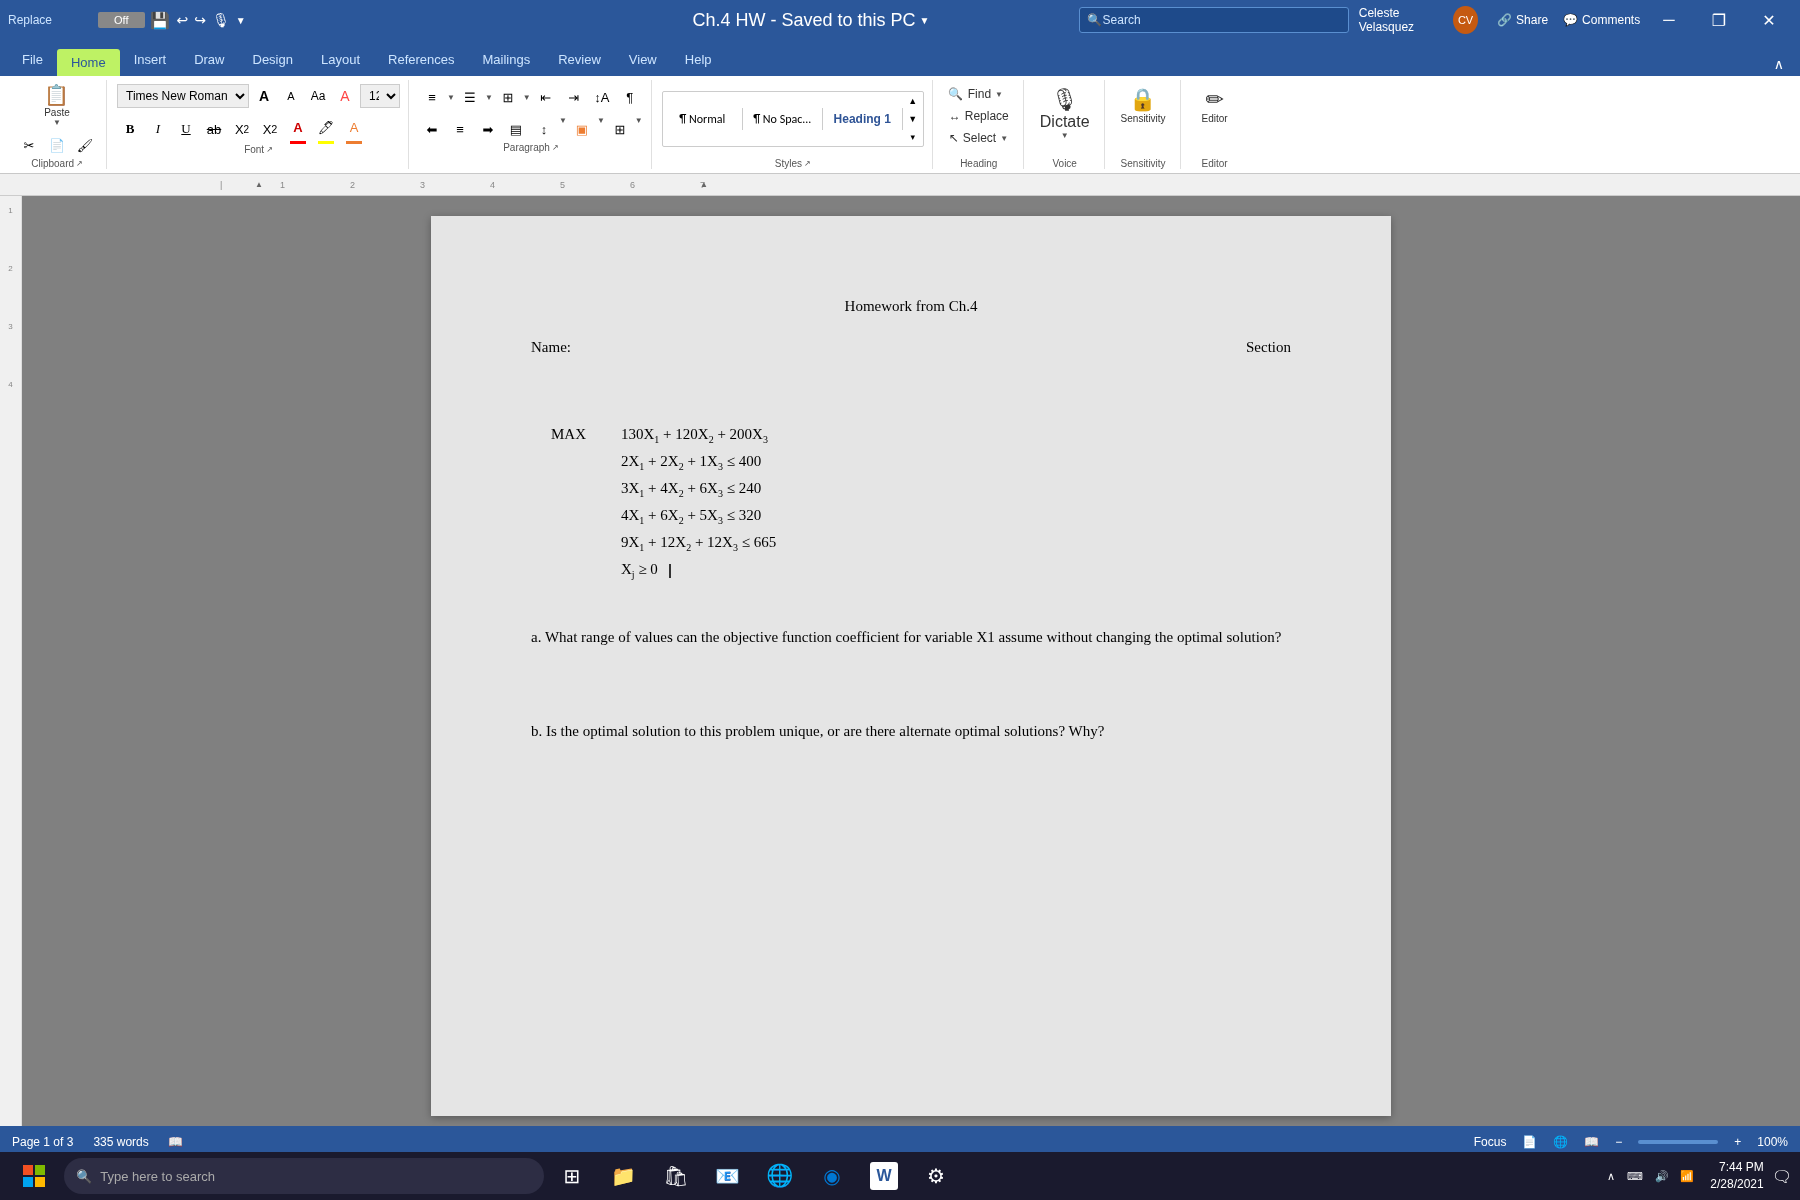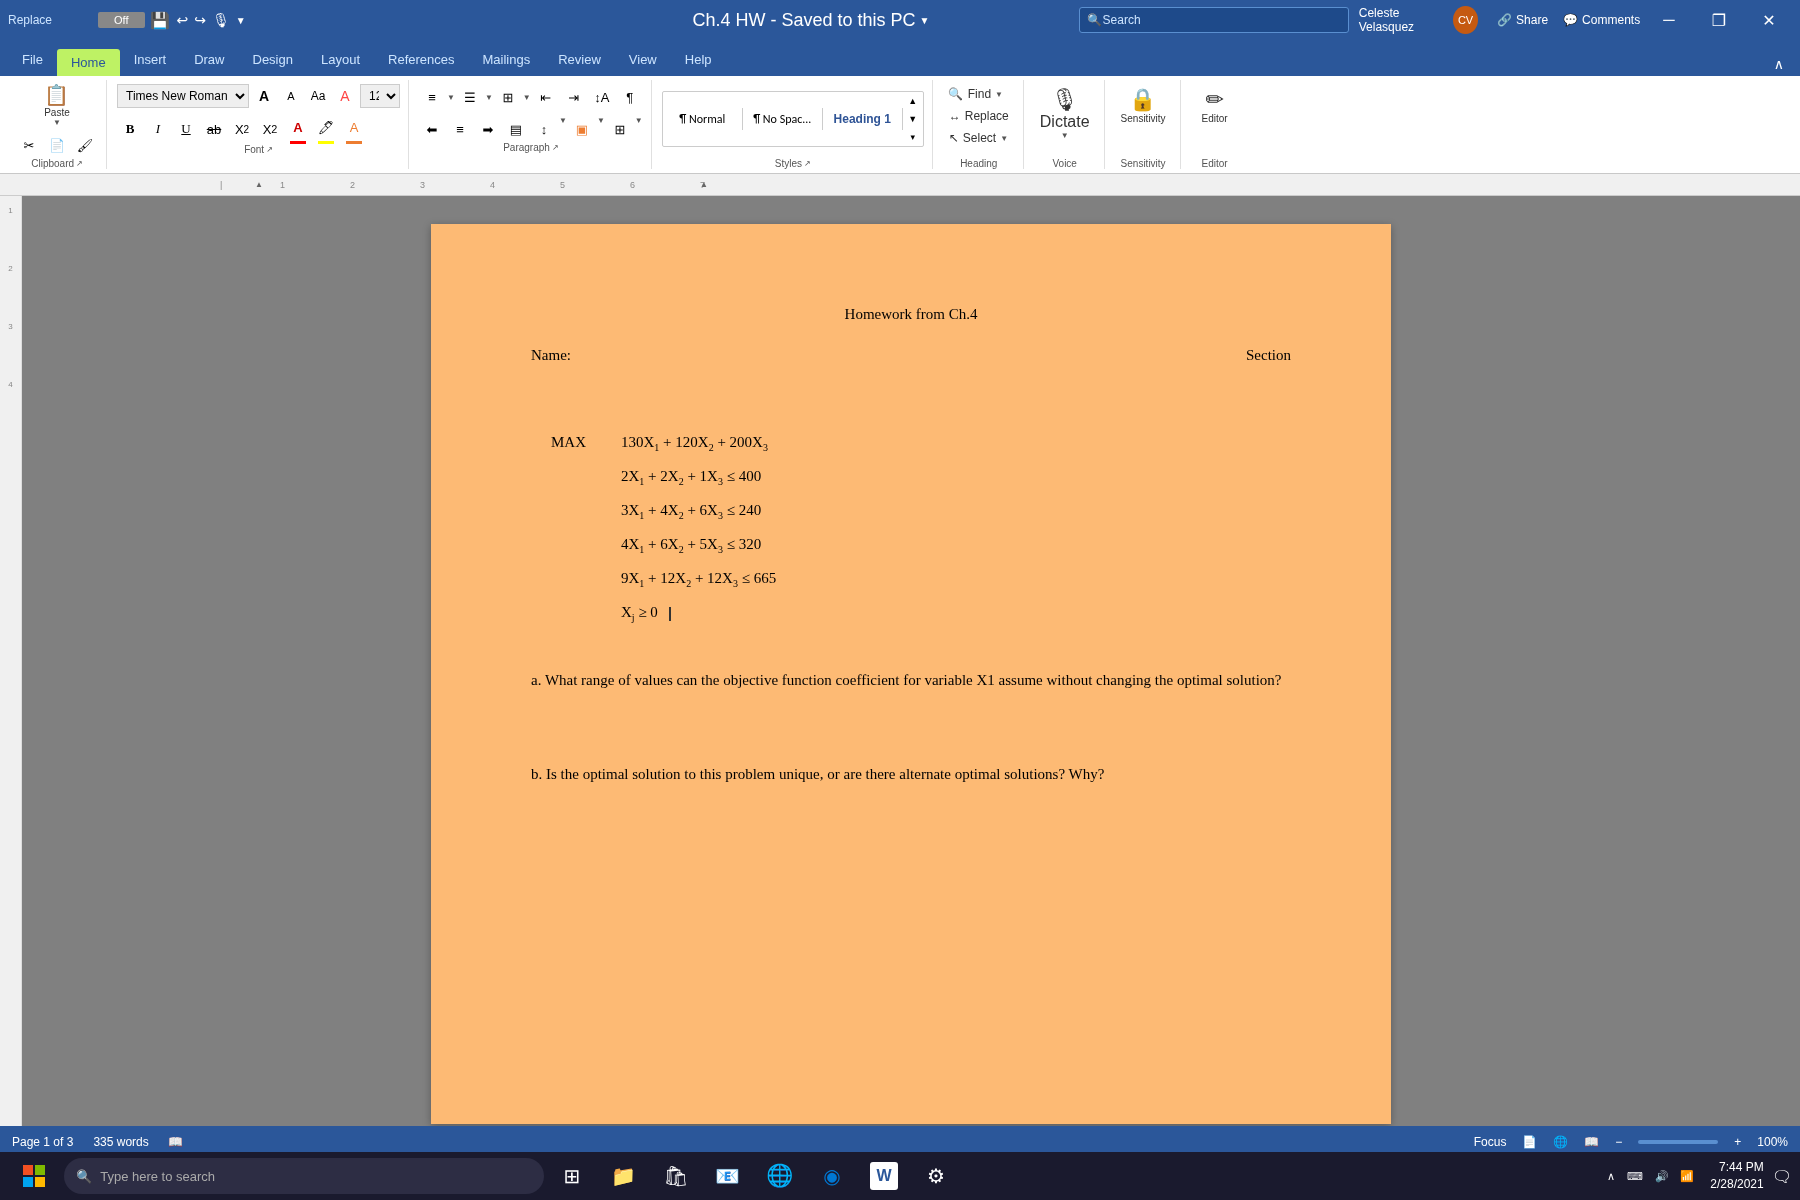--- a/index.html
+++ b/index.html
@@ -118,25 +118,25 @@
       font-size: 8px; color: #888; display: flex; flex-direction: column; align-items: center;
       padding-top: 10px; overflow: hidden;
     }
 
     
     #doc-area {
       flex: 1; background: #808080; overflow-y: auto; padding: 20px;
       display: flex; justify-content: center;
     }
     #page {
-      width: 960px; background: #fdba74; min-height: 900px;
+      width: 960px; background: #e5e5e5; min-height: 900px;
       box-shadow: 0 2px 8px rgba(0,0,0,0.3);
       padding: 80px 100px 60px 100px;
       font-family: 'Times New Roman', Times, serif;
-      font-size: 15px; line-height: 1.4; color: #000; margin-top: 8px;
+      font-size: 15px; line-height: 1.4; color: #000;
     }
 
     
     .doc-title { text-align: center; font-size: 15px; margin-bottom: 20px; }
     .doc-name-section { display: flex; justify-content: space-between; margin-bottom: 24px; }
     .doc-body { margin-bottom: 20px; }
     .doc-para { margin-bottom: 10px; }
     .math-line { margin-bottom: 3px; font-family: 'Times New Roman', Times, serif; }
     sub { font-size: 10px; }
     
@@ -486,21 +486,21 @@
       <br>
 
       
 
       <br>
 
       
       <div style="margin-left:20px;">
         <div style="display:flex;gap:20px;align-items:flex-start;">
           <span style="font-weight:normal;margin-right:10px;min-width:40px;">MAX</span>
-          <div style="display:flex;flex-direction:column;gap:8px;">
+          <div style="display:flex;flex-direction:column;gap:1px;">
             <div class="math-line">
               130X<sub>1</sub> + 120X<sub>2</sub> + 200X<sub>3</sub>
             </div>
             <div class="math-line">
               2X<sub>1</sub> + 2X<sub>2</sub> + 1X<sub>3</sub> ≤ 400
             </div>
             <div class="math-line">
               3X<sub>1</sub> + 4X<sub>2</sub> + 6X<sub>3</sub> ≤ 240
             </div>
             <div class="math-line">

